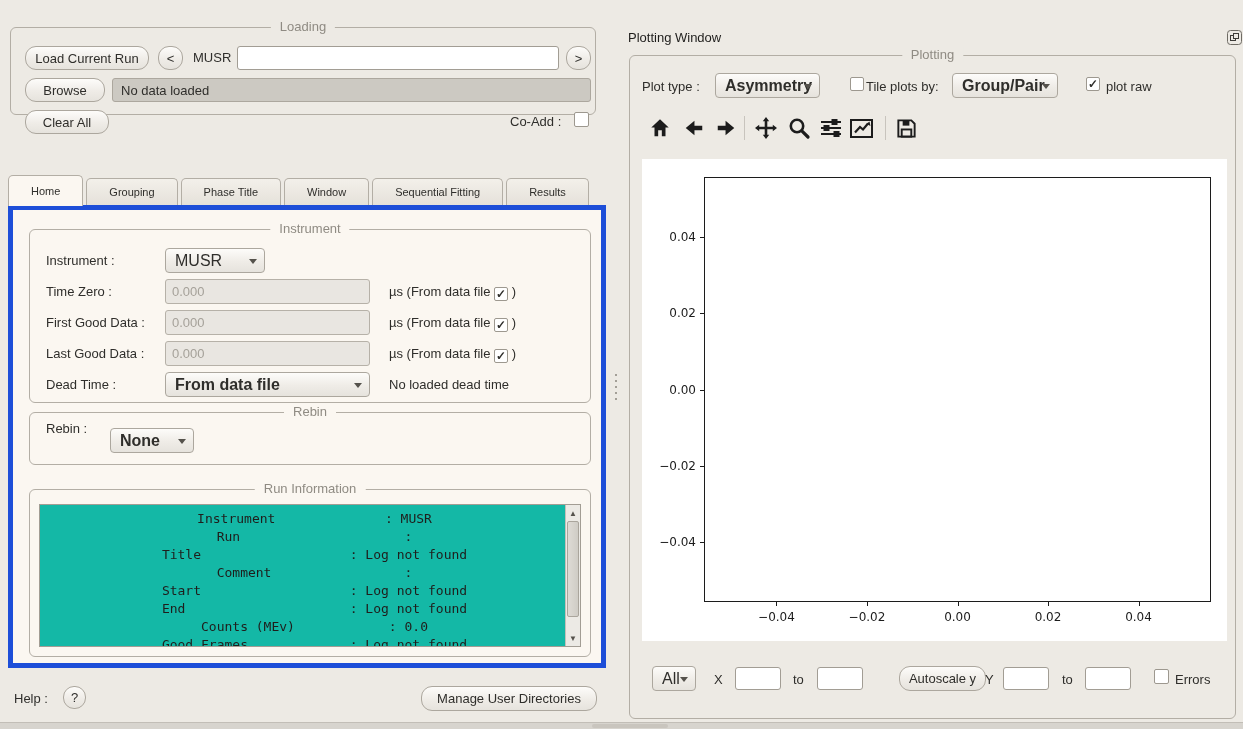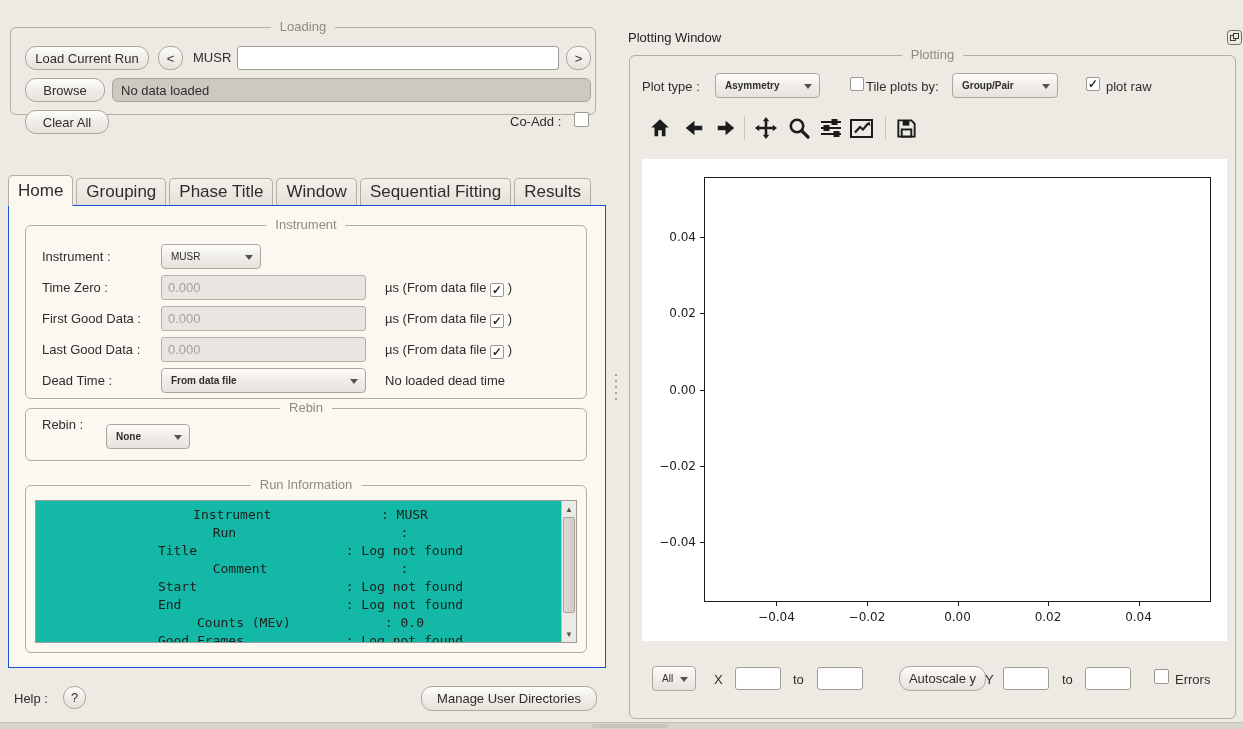--- a/index.html
+++ b/index.html
@@ -28,43 +28,43 @@
   .group > .legend { position:absolute; top:-9px; left:50%; transform:translateX(-50%);
     padding:0 9px; color:#8f8b83; font-size:13px; background:#edeae4; white-space:nowrap; }
   .group.on-panel > .legend { background:#fbf7f1; }
 
   
   .btn { position:absolute; display:flex; align-items:center; justify-content:center;
     background:linear-gradient(#fdfcfa,#efece7 55%,#e6e3dd); border:1px solid #aca79e; border-radius:11px;
     font-size:13px; color:#2f2e2b; cursor:default; }
   .combo { position:absolute; display:flex; align-items:center;
     background:linear-gradient(#fdfcfa,#efece7 55%,#e6e3dd); border:1px solid #aca79e; border-radius:4px;
-    padding:0 20px 0 9px; font-size:10px; }
+    padding:0 20px 0 9px; font-size:16px; }
   .combo .caret { position:absolute; right:7px; top:50%; margin-top:-2px; width:0; height:0;
     border-left:4px solid transparent; border-right:4px solid transparent; border-top:5px solid #55524c; }
   .lineedit { position:absolute; background:#fff; border:1px solid #a29d94; border-radius:3px;
     padding:0 6px; font-size:13px; color:#2f2e2b; font-family:"Liberation Sans",sans-serif; outline:none; }
   .lineedit:disabled, .lineedit.disabled { background:#e9e6e1; color:#a5a199; border-color:#b6b1a8; }
   .statusfield { position:absolute; background:#ccc9c2; border:1px solid #aca79e; border-radius:3px;
     display:flex; align-items:center; padding:0 8px; color:#2f2e2b; }
   .lbl { position:absolute; white-space:nowrap; }
   .cb { position:absolute; width:15px; height:15px; background:#fff; border:1px solid #9d988f; border-radius:2px;
     display:flex; align-items:center; justify-content:center; font-size:12px; color:#2f2e2b; }
   .cb.inline { position:relative; display:inline-flex; width:14px; height:14px; vertical-align:-2px; }
   .cb::after { content:""; }
   .cb.checked::after { content:"\2713"; font-weight:bold; }
 
   
   .tabbar { position:absolute; left:8px; top:149px; height:30px; display:flex; align-items:flex-end; z-index:3; }
-  .tab { height:27px; display:flex; align-items:center; padding:0 9px; margin-right:3px;
+  .tab { height:27px; display:flex; align-items:center; padding:0 22px; margin-right:3px;
     background:linear-gradient(#f3f0ea,#e5e1da); border:1px solid #b3aea5; border-bottom:none;
-    border-radius:5px 5px 0 0; font-size:17px; }
+    border-radius:5px 5px 0 0; font-size:11px; }
   .tab.active { height:31px; margin-bottom:-1px; background:#fbf7f1; z-index:4; }
   .tabpanel { position:absolute; left:8px; top:179px; width:598px; height:463px;
-    background:#fbf7f1; border:1px solid #1d4ed8; z-index:1; }
+    background:#fbf7f1; border:5px solid #1d4ed8; z-index:1; }
 
   
   .runinfo-box { position:absolute; left:9px; top:14px; right:9px; bottom:9px;
     background:#14b8a6; border:1px solid #a29d94; overflow:hidden;padding-left:9px; }
   .runinfo-pre { font-family:"DejaVu Sans Mono","Liberation Mono",monospace; font-size:13px;
     line-height:18px; padding:5px 8px; white-space:pre; color:#1f1e1c; }
   .vsb { position:absolute; right:0; top:0; bottom:0; width:15px; background:#eceae5; border-left:1px solid #c4c0b9; }
   .vsb .sbtn { position:absolute; left:0; right:0; height:14px; display:flex; align-items:center; justify-content:center;
     font-size:8px; color:#55524c; }
   .vsb .sbtn.up { top:1px; } .vsb .sbtn.down { bottom:1px; }
@@ -110,21 +110,21 @@
   <div class="main">
 
     <div class="group" style="left:10px; top:1px; width:586px; height:88px;">
       <span class="legend">Loading</span>
       <div class="btn" style="left:14px; top:18px; width:124px; height:24px;">Load Current Run</div>
       <div class="btn" style="left:147px; top:18px; width:25px; height:24px;">&lt;</div>
       <span class="lbl" style="left:182px; top:22px;">MUSR</span>
       <input class="lineedit" style="left: 226px; top: 18px; width: 322px; height: 24px;" value="">
       <div class="btn" style="left:555px; top:18px; width:25px; height:24px;">&gt;</div>
       <div class="btn" style="left:14px; top:50px; width:80px; height:24px;">Browse</div>
-      <div class="statusfield" style="left:101px; top:50px; width:479px; height:24px;border-radius:6px;">No data loaded</div>
+      <div class="statusfield" style="left:101px; top:50px; width:479px; height:24px;">No data loaded</div>
       <div class="btn" style="left:14px; top:82px; width:84px; height:24px;">Clear All</div>
       <span class="lbl" style="left:499px; top:86px;">Co-Add :</span>
       <span class="cb" style="left:563px; top:84px;"></span>
     </div>
 
     <div class="tabbar">
       <div class="tab active">Home</div>
       <div class="tab">Grouping</div>
       <div class="tab">Phase Title</div>
       <div class="tab">Window</div>

